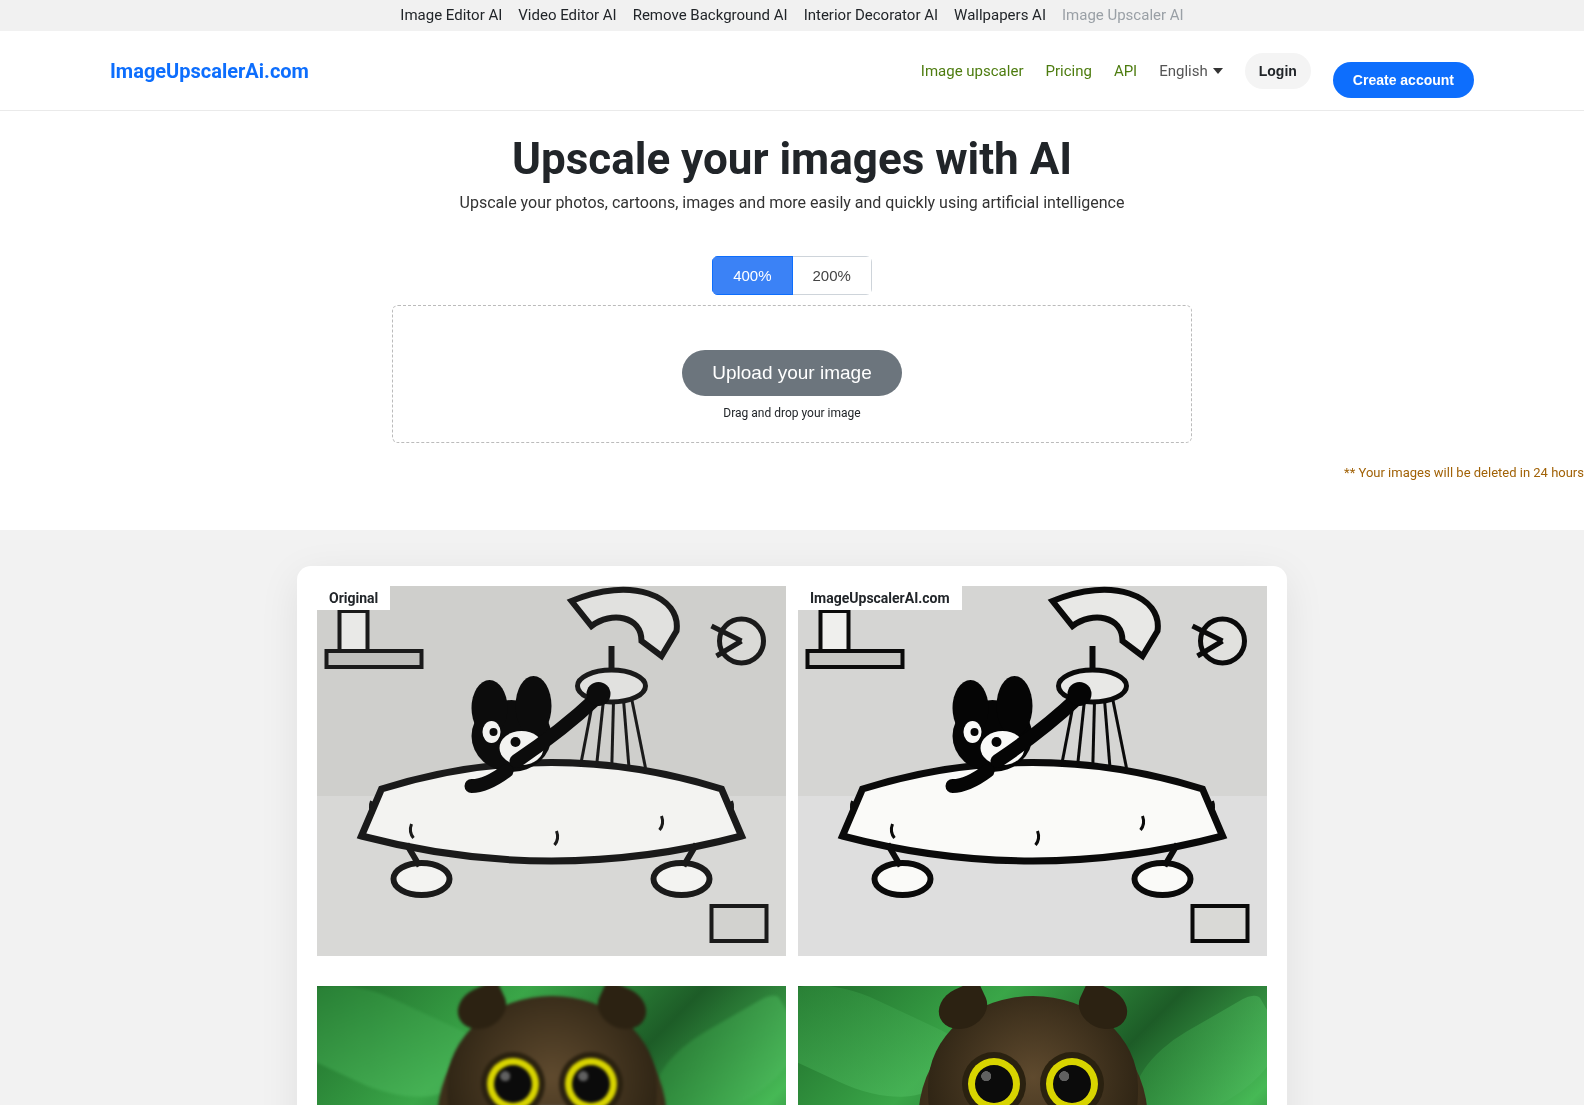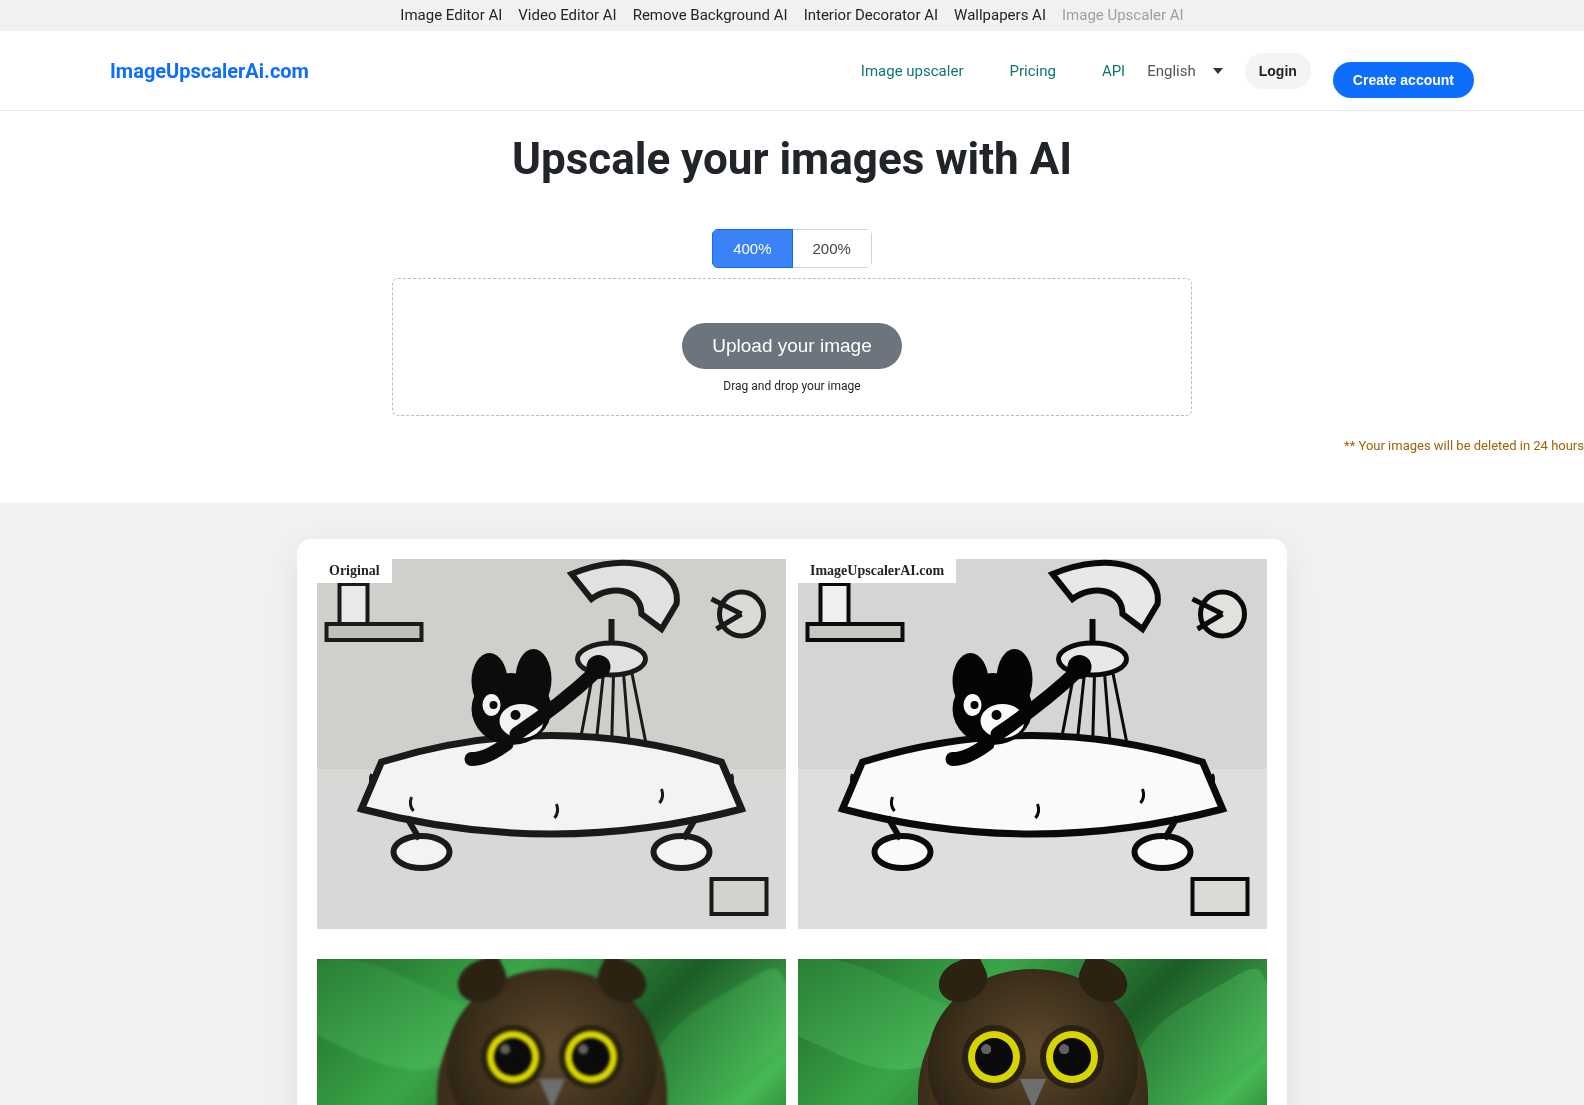--- a/index.html
+++ b/index.html
@@ -39,28 +39,27 @@
     font-size: 20px;
     text-decoration: none;
   }
   .nav-right {
     display: flex;
     align-items: center;
     gap: 22px;
     font-size: 15px;
   }
   .nav-right a.navlink {
-    color: #0f766e;
+    color: #4d7c0f;
     text-decoration: none;
-    margin-left: 24px;
   }
   .lang {
     display: inline-flex;
     align-items: center;
-    gap: 17px;
+    gap: 5px;
     cursor: pointer;
     color: #555;
   }
   .lang svg { width: 10px; height: 6px; }
   .login-btn {
     border: none;
     background: #f4f4f4;
     color: #212529;
     font-weight: 700;
     padding: 10px 14px;
@@ -158,21 +157,20 @@
     background: #fff;
     border-radius: 14px;
     width: 990px;
     padding: 20px;
     box-shadow: 0 10px 40px rgba(0,0,0,.08);
   }
   .compare-row {
     display: flex;
     gap: 12px;
     margin-bottom: 30px;
-    font-family: Liberation Serif, serif;
   }
   .compare-cell {
     position: relative;
     flex: 1;
     height: 370px;
     overflow: hidden;
     background: #ddd;
   }
   .compare-row.owl .compare-cell { height: 240px; }
   .label-chip {
@@ -280,20 +278,21 @@
           <path d="M0 0 L5 6 L10 0 Z" fill="#333"></path>
         </svg>
     </span>
     <button class="login-btn">Login</button>
     <button class="create-btn">Create account</button>
   </div>
 </header>
 
 <section class="hero">
   <h1>Upscale your images with AI</h1>
+  <p class="subtitle">Upscale your photos, cartoons, images and more easily and quickly using artificial intelligence</p>
 
   <div class="scale-group">
     <button class="scale-btn active">400%</button>
     <button class="scale-btn">200%</button>
   </div>
 
   <div class="dropzone-wrap">
     <div class="dropzone">
       <button class="upload-btn">Upload your image</button>
       <div class="drop-text">Drag and drop your image</div>

